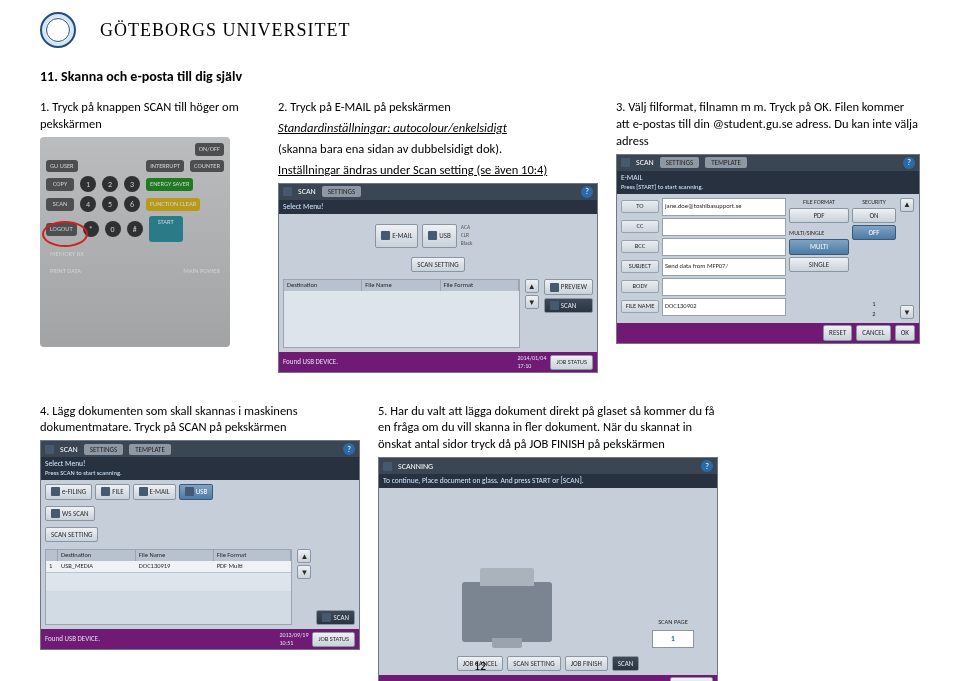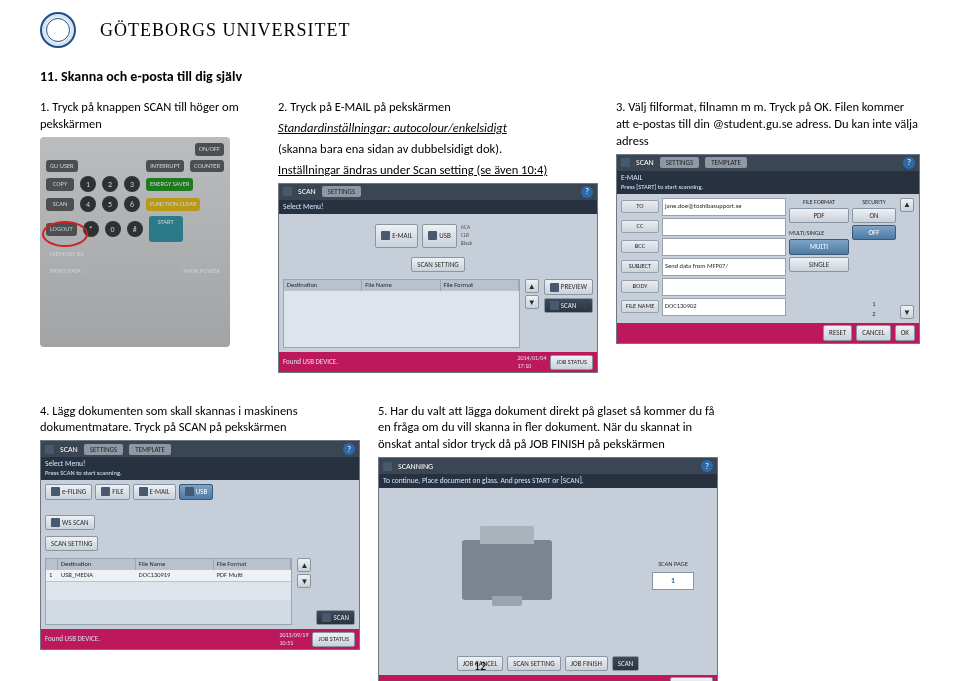--- a/index.html
+++ b/index.html
@@ -101,21 +101,21 @@
   .touch-sub{background:#273140;color:#cfe8ff;padding:2px 4px;font-size:7.5px;}
   .touch-body{flex:1;background:#c6cfd9;padding:4px;display:flex;gap:3px;}
   .t-btn{
     background:linear-gradient(#eef1f4,#c9d1da);
     border:1px solid #8a95a2;border-radius:2px;
     padding:2px 5px;font-size:7px;color:#2a2a2a;
     display:inline-flex;align-items:center;gap:2px;
   }
   .t-btn.sel{background:linear-gradient(#7fa3c4,#4d7aa5);color:#fff;border-color:#3a5a7a;}
   .t-btn.dark{background:linear-gradient(#3e4a58,#2b3440);color:#e4edf5;}
-  .touch-bot{background:#be185d;color:#d9e2ec;display:flex;padding:2px 4px;font-size:7px;justify-content:flex-end;gap:4px;align-items:center;}
+  .touch-bot{background:#701a75;color:#d9e2ec;display:flex;padding:2px 4px;font-size:7px;justify-content:flex-end;gap:4px;align-items:center;}
   .t-foot-lbl{margin-right:auto;font-size:7px;}
 
   .mini-icon{width:9px;height:9px;background:#46596e;display:inline-block;border-radius:1px;}
 
   .page-num{
     position:absolute;bottom:8px;left:50%;transform:translateX(-50%);
     font-size:12px;
   }
 
   
@@ -370,21 +370,21 @@
             </span>
           <span class="t-btn">
               <span class="mini-icon"></span>
               <span>E-MAIL</span>
             </span>
           <span class="t-btn sel">
               <span class="mini-icon"></span>
               <span>USB</span>
             </span>
         </div>
-        <div style="display:flex;gap:3px;margin-top:12px">
+        <div style="display:flex;gap:3px;margin-top:3px">
           <span class="t-btn">
               <span class="mini-icon"></span>
               <span>WS SCAN</span>
             </span>
         </div>
         <div style="margin-top:3px">
           <span class="t-btn">SCAN SETTING</span>
         </div>
         <div style="display:flex;gap:4px;flex:1;margin-top:4px">
           <div class="scan-list">
@@ -426,21 +426,21 @@
 
   <div class="col" style="flex:0 0 340px">
     <p>5. Har du valt att lägga dokument direkt på glaset så kommer du få en fråga om du vill skanna in fler dokument. När du skannat in önskat antal sidor tryck då på JOB FINISH på pekskärmen</p>
     <div class="touch" style="height:238px">
       <div class="touch-top">
         <span class="mini-icon"></span>
         <span>SCANNING</span>
         <span class="q" style="margin-left:auto">?</span>
       </div>
       <div class="touch-sub">To continue, Place document on glass. And press START or [SCAN].</div>
-      <div class="touch-body" style="align-items:center">
+      <div class="touch-body" style="align-items:flex-end">
         <div style="flex:1;display:flex;align-items:center;justify-content:center">
           <div class="printer-illus"></div>
         </div>
         <div style="width:80px;display:flex;flex-direction:column;align-items:center;gap:3px;padding-top:10px">
           <div style="font-size:6.5px">SCAN PAGE</div>
           <div style="background:#fff;border:1px solid #8a95a2;width:42px;text-align:center;padding:3px;color:#2a6aa8;font-weight:bold">1</div>
         </div>
       </div>
       <div style="background:#c6cfd9;display:flex;gap:4px;justify-content:center;padding:4px">
         <span class="t-btn">JOB CANCEL</span>

